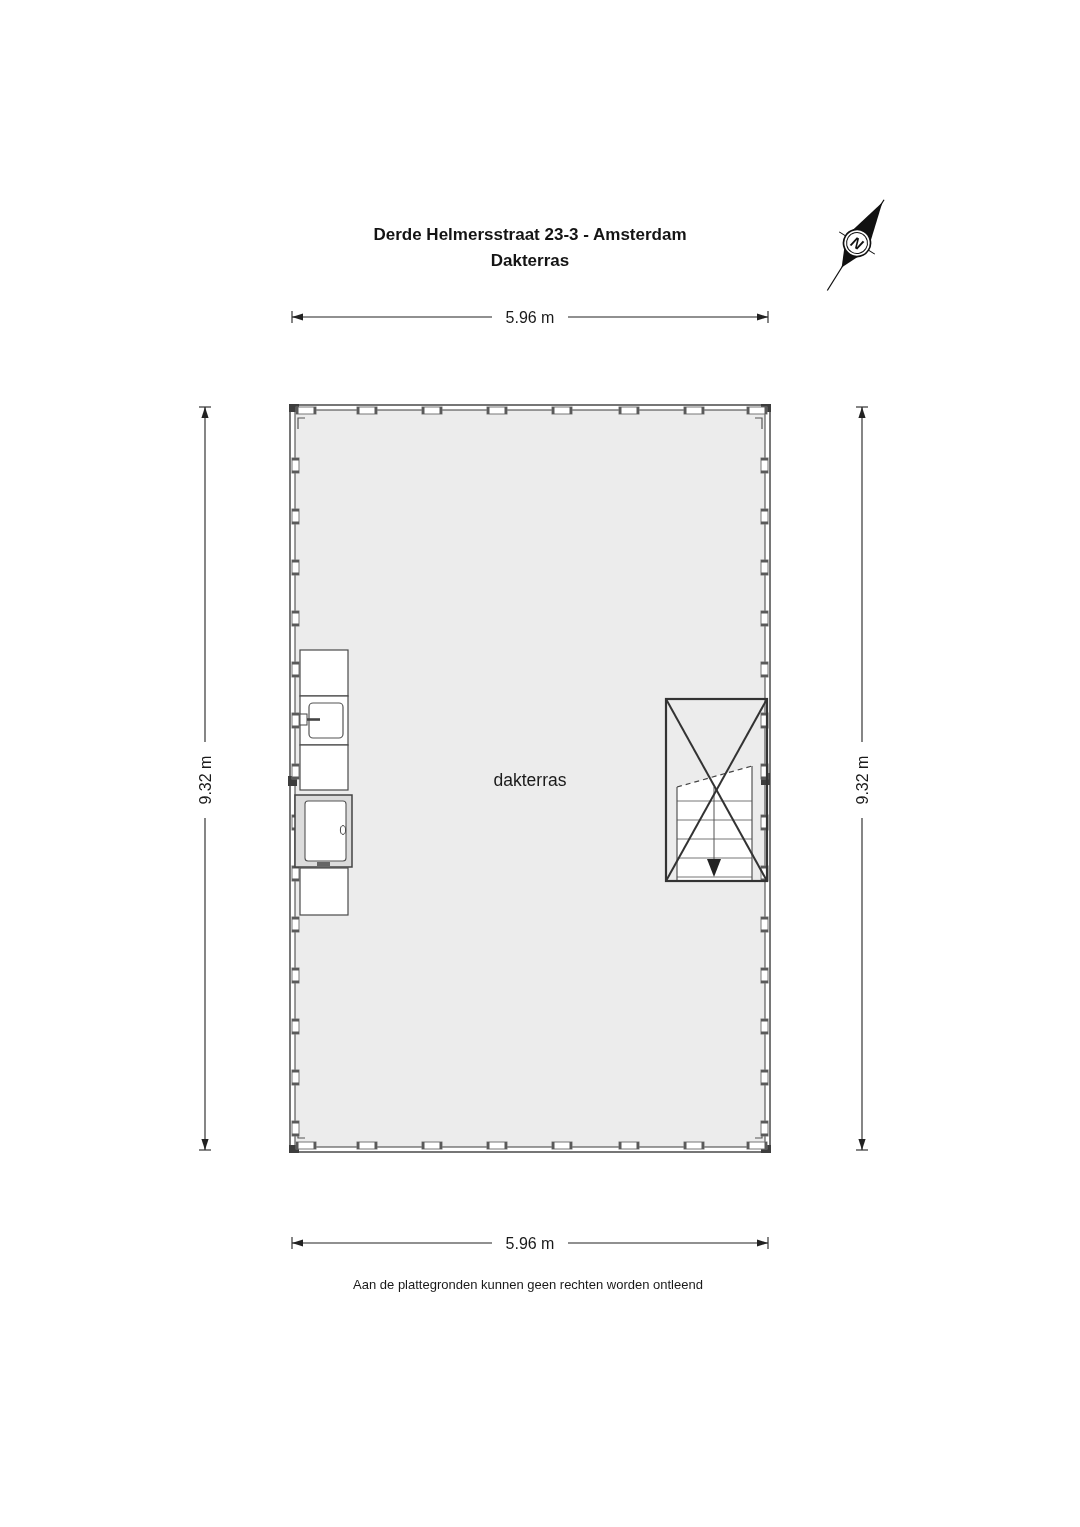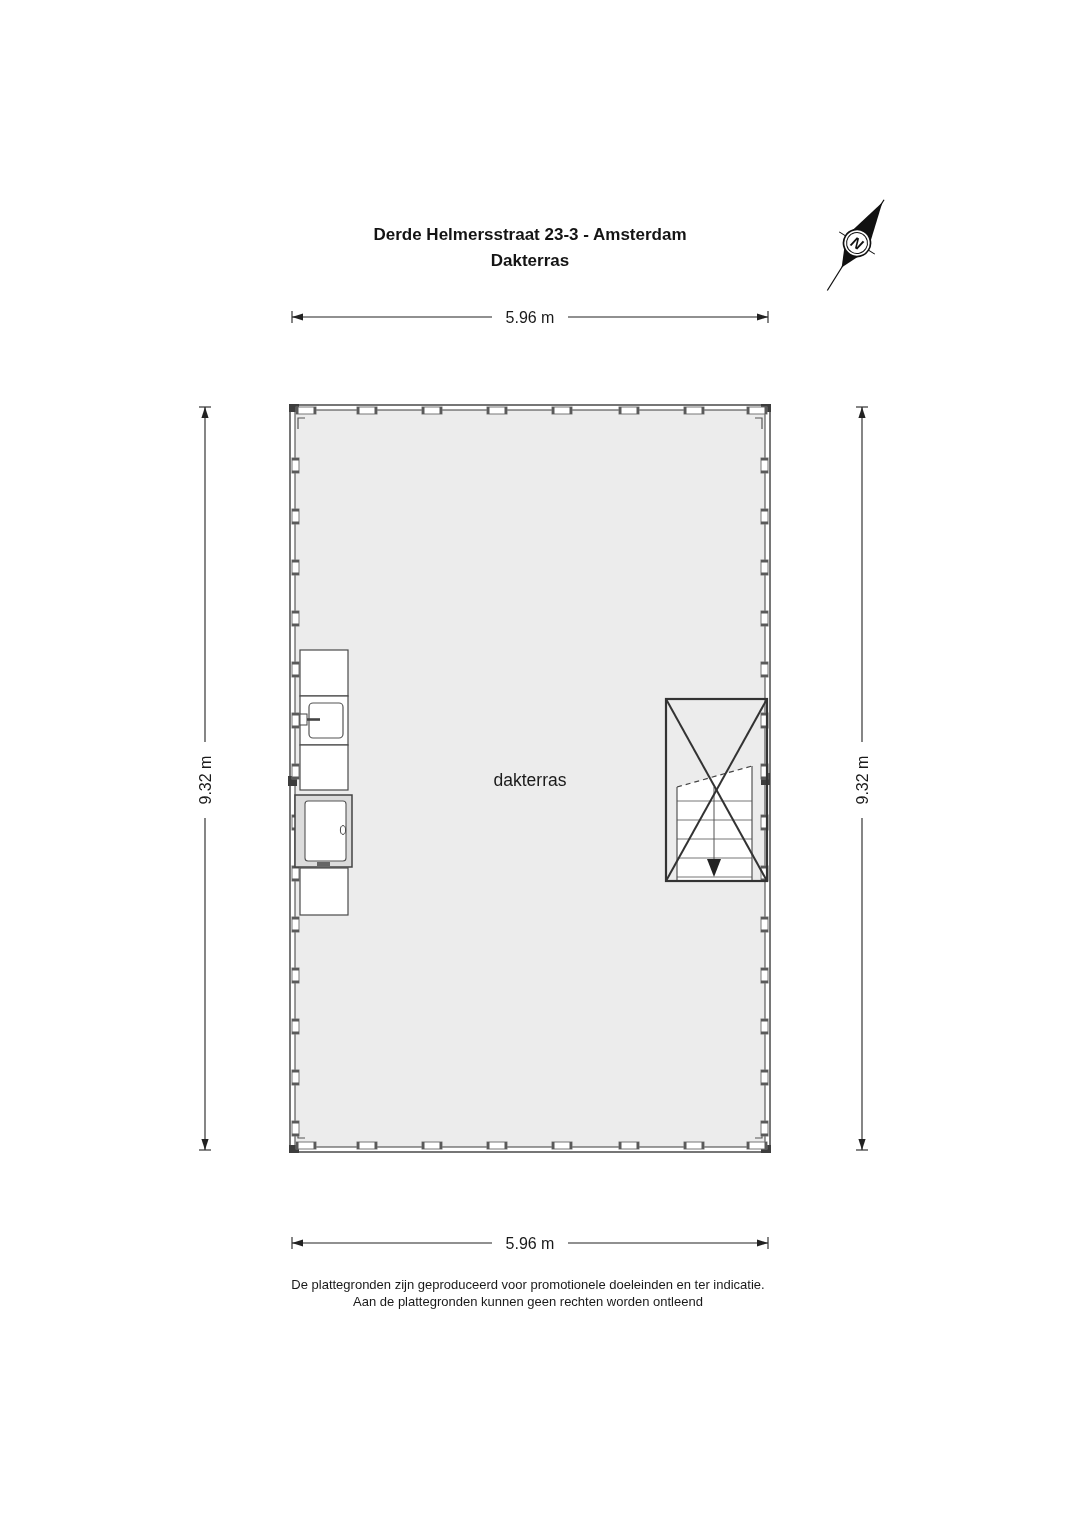--- a/index.html
+++ b/index.html
@@ -270,17 +270,16 @@
       <polygon points="707,859 721,859 714,877" fill="#222"></polygon>
       <rect x="666" y="699" width="101" height="182" fill="none" stroke="#333" stroke-width="2.2"></rect>
       <line x1="666" y1="699" x2="767" y2="881" stroke="#333" stroke-width="2"></line>
       <line x1="767" y1="699" x2="666" y2="881" stroke="#333" stroke-width="2"></line>
     </g>
 
     <text class="roomtext" x="530" y="786" text-anchor="middle">dakterras</text>
   </svg>
 
   <div class="footer">
-    <div>De plattegronden zijn geproduceerd voor promotionele doeleinden en ter indicatie.</div>
     <div>Aan de plattegronden kunnen geen rechten worden ontleend</div>
   </div>
 
 </div>
 
 </body></html>

